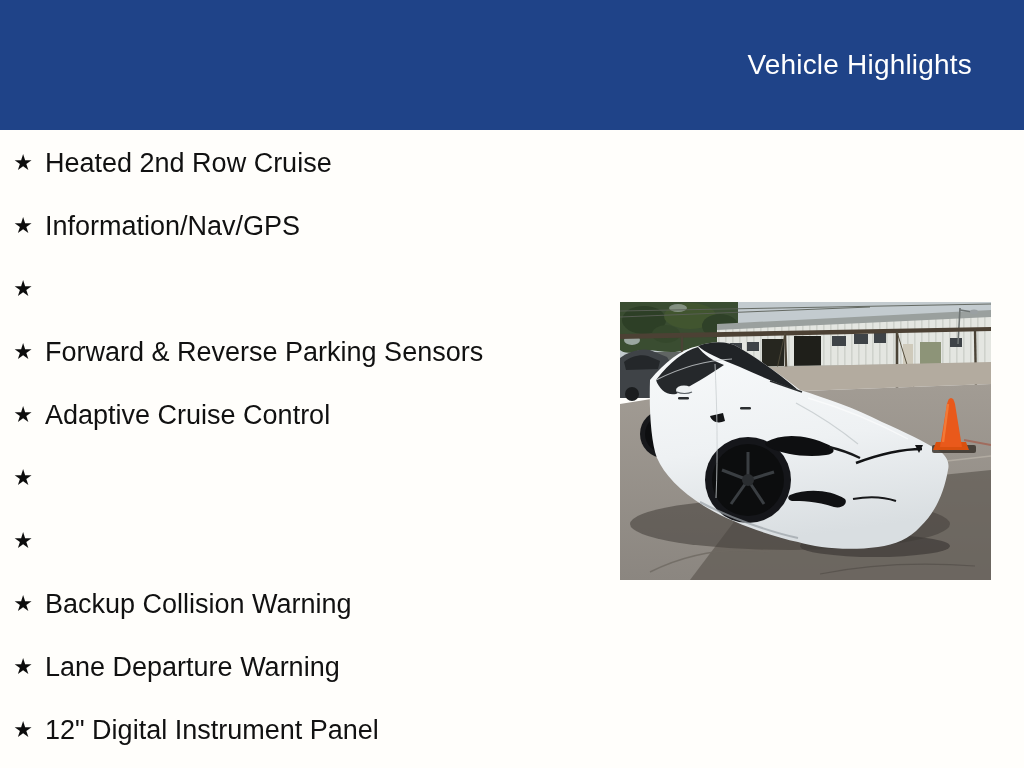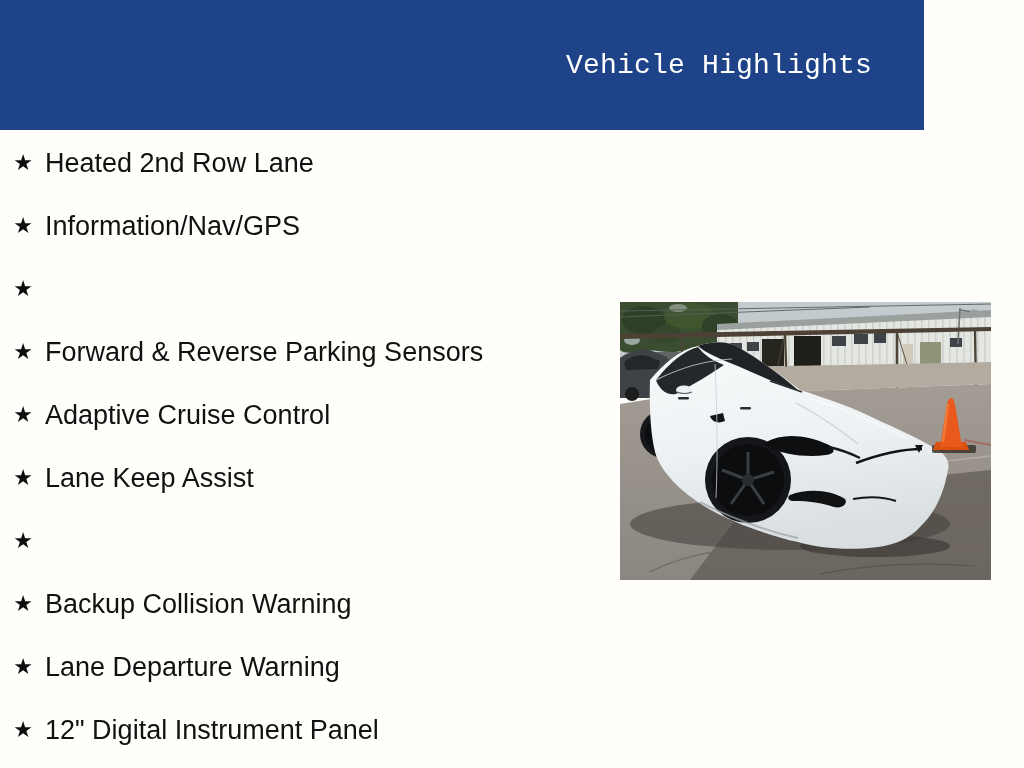--- a/index.html
+++ b/index.html
@@ -7,24 +7,24 @@
     width:1024px;height:768px;overflow:hidden;
     font-family:"Liberation Sans", sans-serif;
     background:#ffffff;
   }
   .slide{
     position:relative;width:1024px;height:768px;
     background:#fffefb;overflow:hidden;
   }
   
   .band{
-    position:absolute;left:0;top:0;width:924px;height:130px;
+    position:absolute;left:0;top:0;width:1024px;height:130px;
     background:#1f4388;
     display:flex;align-items:center;justify-content:flex-end;
-    padding:0;box-sizing:border-box;font-family:Liberation Mono, monospace;
+    padding:0;box-sizing:border-box;
   }
   .band h1{
     margin:0 52px 0 0;
     font-size:28px;font-weight:400;letter-spacing:.2px;
     color:#ffffff;
   }
   
   .features{
     position:absolute;left:0;top:132px;margin:0;padding:0;
     list-style:none;width:600px;
@@ -53,40 +53,39 @@
 
 <div class="slide">
 
   <header class="band">
     <h1>Vehicle Highlights</h1>
   </header>
 
   <ul class="features">
     <li>
       <span class="star">★</span>
-      <span class="label">Heated 2nd Row Lane</span>
+      <span class="label">Heated 2nd Row Cruise</span>
     </li>
     <li>
       <span class="star">★</span>
       <span class="label">Information/Nav/GPS</span>
     </li>
     <li>
       <span class="star">★</span>
     </li>
     <li>
       <span class="star">★</span>
       <span class="label">Forward &amp; Reverse Parking Sensors</span>
     </li>
     <li>
       <span class="star">★</span>
       <span class="label">Adaptive Cruise Control</span>
     </li>
     <li>
       <span class="star">★</span>
-      <span class="label">Lane Keep Assist</span>
     </li>
     <li>
       <span class="star">★</span>
     </li>
     <li>
       <span class="star">★</span>
       <span class="label">Backup Collision Warning</span>
     </li>
     <li>
       <span class="star">★</span>

